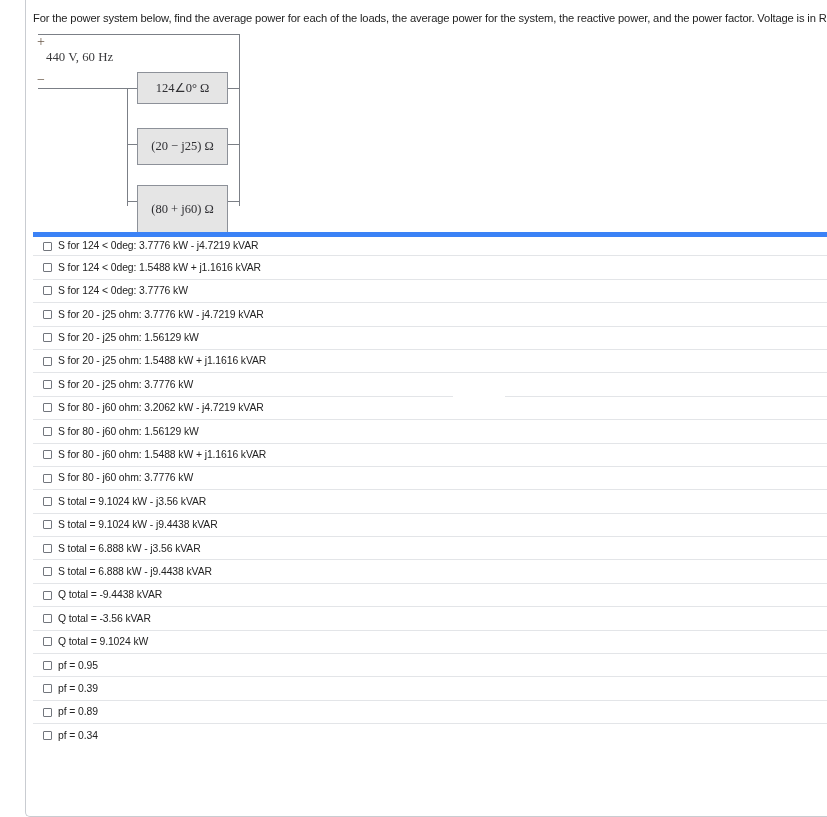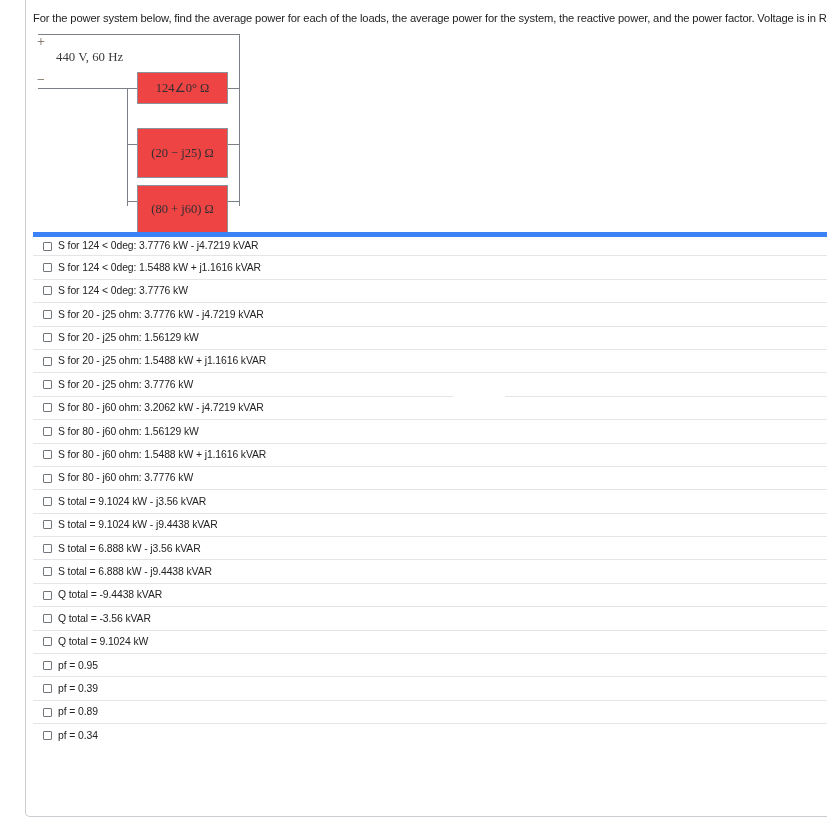--- a/index.html
+++ b/index.html
@@ -56,21 +56,21 @@
     position: absolute;
     background: #7b7f86;
   }
   .wire.h { height: 1px; }
   .wire.v { width: 1px; }
 
   .zbox {
     position: absolute;
     box-sizing: border-box;
     border: 1px solid #8d9199;
-    background: #ef4444;
+    background: #e5e5e5;
     font-family: "Liberation Serif", serif;
     font-size: 12.5px;
     color: #2f2f33;
     display: flex;
     align-items: center;
     justify-content: center;
     white-space: nowrap;
   }
 
   .term {
@@ -157,26 +157,26 @@
     <div class="wire h" style="left:201px; top:62px; width:13px;"></div>
 
     <div class="wire h" style="left:101px; top:118px; width:11px;"></div>
     <div class="wire h" style="left:201px; top:118px; width:13px;"></div>
 
     <div class="wire h" style="left:101px; top:175px; width:11px;"></div>
     <div class="wire h" style="left:201px; top:175px; width:13px;"></div>
 
     <div class="term" style="left:11px; top:9px;">+</div>
     <div class="term" style="left:11px; top:47px;">−</div>
-    <div id="src-label" style="left:30px; top:24px;">440 V, 60 Hz</div>
+    <div id="src-label" style="left:20px; top:24px;">440 V, 60 Hz</div>
 
     <div class="zbox" style="left:111px; top:46px; width:91px; height:32px;">
       <span>124∠0° Ω</span>
     </div>
-    <div class="zbox" style="left:111px; top:102px; width:91px; height:50px;">
+    <div class="zbox" style="left:111px; top:102px; width:91px; height:37px;">
       <span>(20 − j25) Ω</span>
     </div>
     <div class="zbox" style="left:111px; top:159px; width:91px; height:48px;">
       <span>(80 + j60) Ω</span>
     </div>
   </div>
 
   <div id="options">
       <div class="option-row">
         <span class="cbx"></span>

